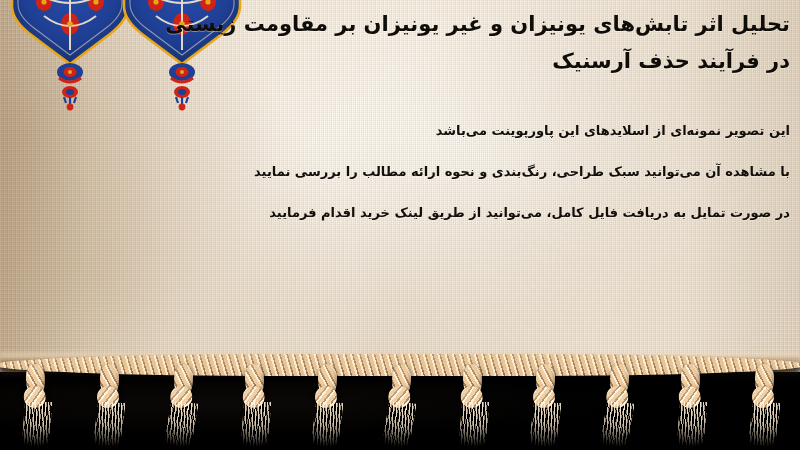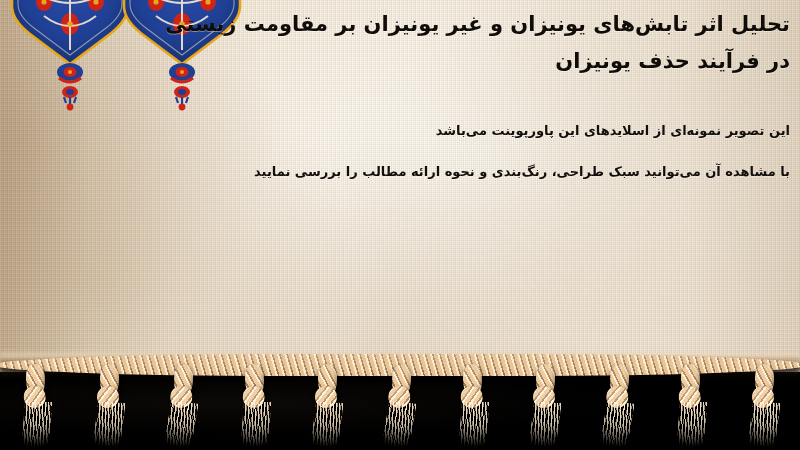--- a/index.html
+++ b/index.html
@@ -361,26 +361,27 @@
         <path d="M-6,5 L-4,11 M0,5 L0,12 M6,5 L4,11" stroke="#1f3f94" stroke-width="2.2" fill="none"></path>
       </g>
       <circle cx="60" cy="153" r="3.4" fill="#cf2317"></circle>
     </svg>
   </div>
 
   <div class="text-layer">
 
     <div class="title-block">
       <div class="title-line">تحلیل اثر تابش‌های یونیزان و غیر یونیزان بر مقاومت زیستی</div>
-      <div class="title-line">در فرآیند حذف یونیزان</div>
+      <div class="title-line">در فرآیند حذف آرسنیک</div>
     </div>
 
     <div class="body-block">
       <div class="body-line">این تصویر نمونه‌ای از اسلایدهای این پاورپوینت می‌باشد</div>
       <div class="body-line">با مشاهده آن می‌توانید سبک طراحی، رنگ‌بندی و نحوه ارائه مطالب را بررسی نمایید</div>
+      <div class="body-line">در صورت تمایل به دریافت فایل کامل، می‌توانید از طریق لینک خرید اقدام فرمایید</div>
     </div>
 
   </div>
 
   <div class="fringe">
     <div class="fringe-black"></div>
     <div class="fringe-topedge"></div>
     <div class="fringe-shadowband"></div>
     <div class="fringe-rope"></div>
     <div id="tassels">

